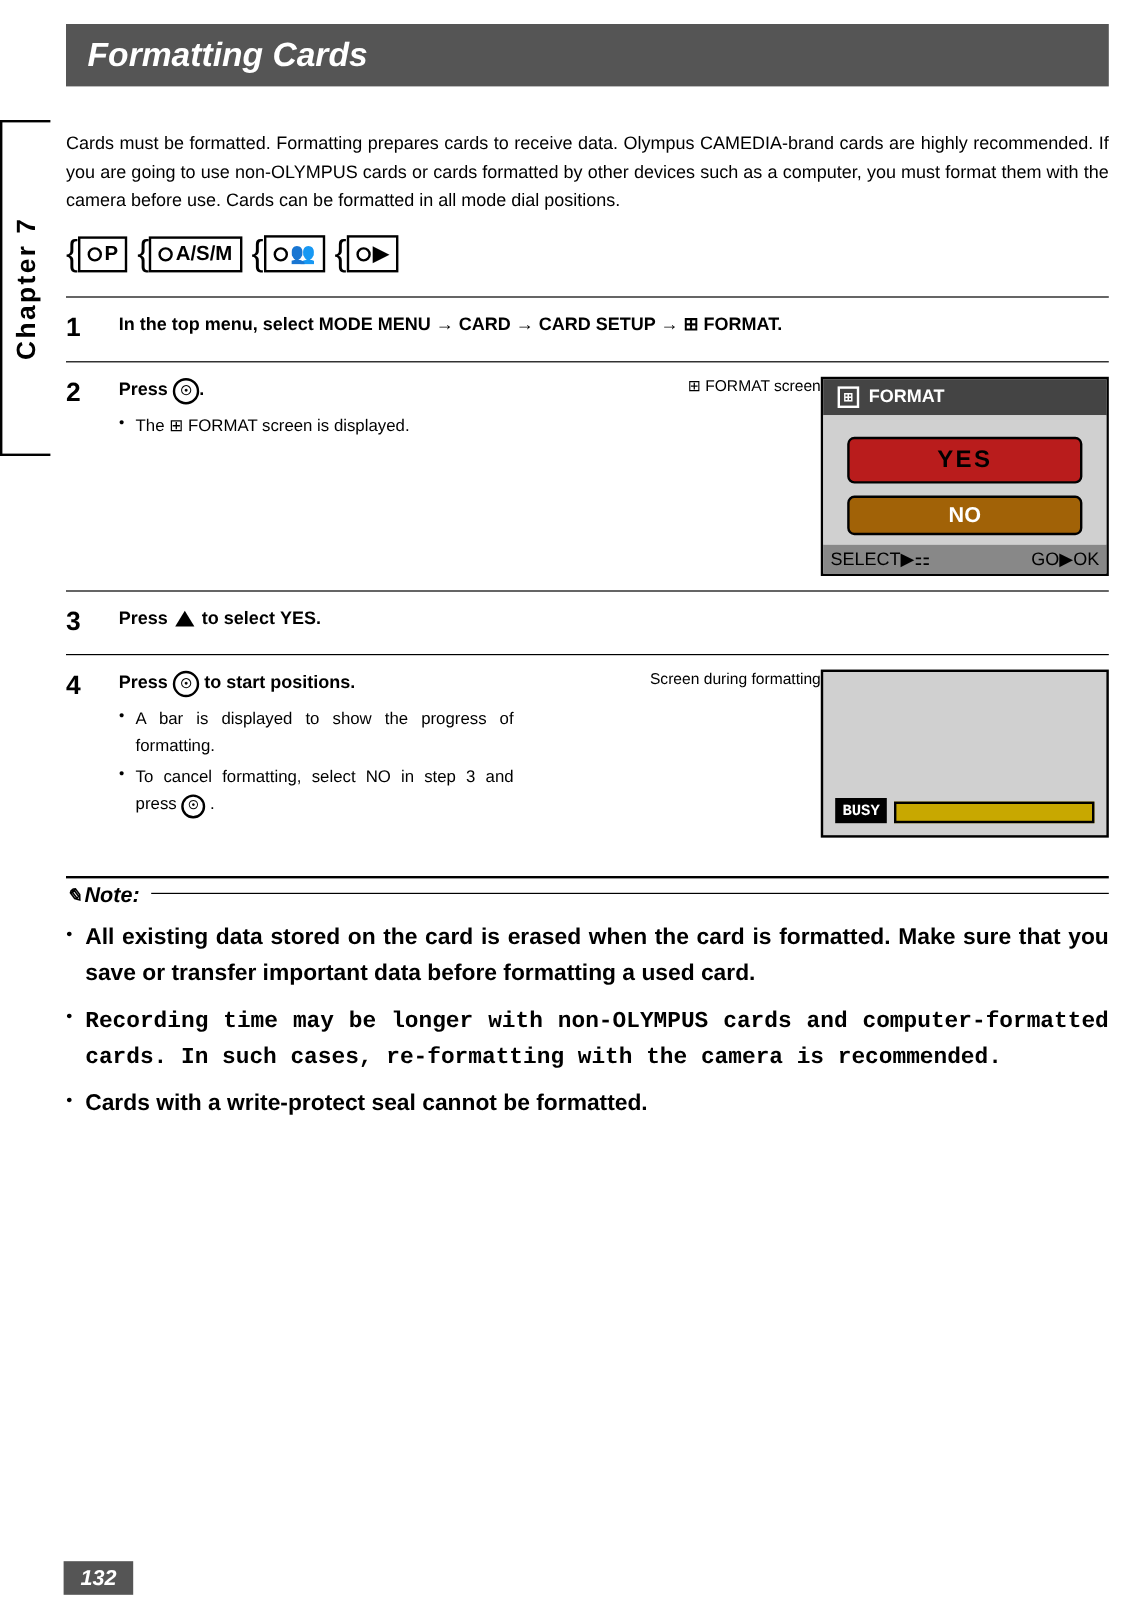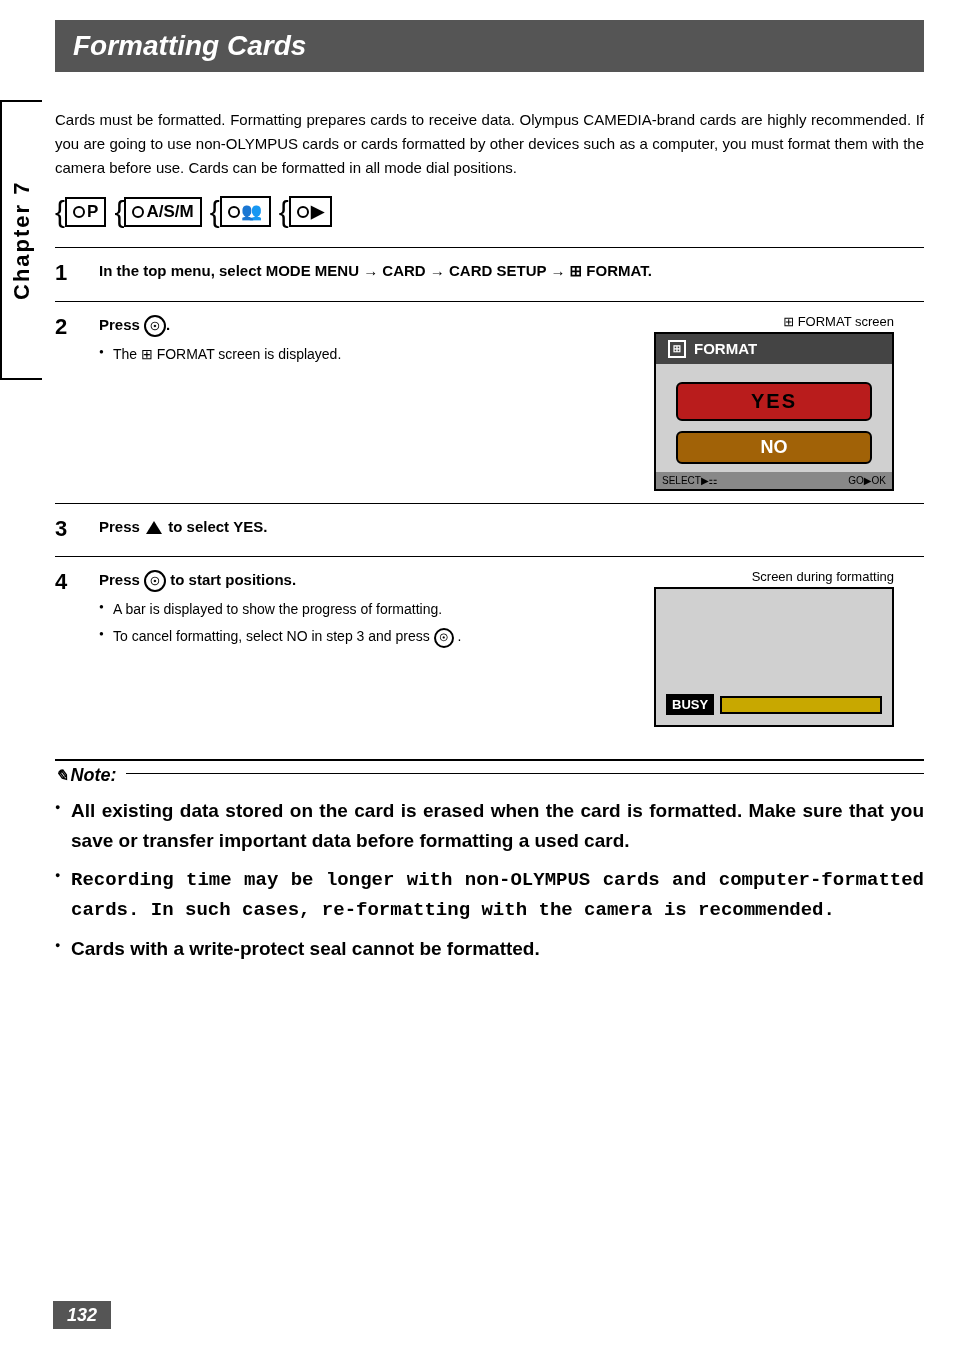--- a/index.html
+++ b/index.html
@@ -114,21 +114,21 @@
       content: "●";
       position: absolute;
       left: 0;
       font-size: 8px;
       top: 3px;
     }
 
     .step-right {
       min-width: 270px;
       display: flex;
-      flex-direction: column;
+      flex-direction: row;
       align-items: flex-start;
     }
 
     
     .format-screen {
       border: 2px solid #000;
       width: 240px;
       background: #e8e8e8;
     }
 
@@ -184,40 +184,41 @@
       text-align: center;
       padding: 4px 0;
       width: 100%;
     }
 
     .format-screen-footer {
       background: #888;
       display: flex;
       justify-content: space-between;
       padding: 3px 6px;
-      font-size: 10px;
+      font-size: 15px;
       color: #000;
     }
 
     
     .busy-screen {
       border: 2px solid #000;
       width: 240px;
       height: 140px;
       background: #d0d0d0;
       display: flex;
       flex-direction: column;
       justify-content: flex-end;
       padding: 10px;
     }
 
     .busy-bar-row {
       display: flex;
-      align-items: center;
+      align-items: flex-end;
       gap: 6px;
+      font-family: Liberation Mono, monospace;
     }
 
     .busy-label {
       background: #000;
       color: #fff;
       font-size: 13px;
       font-weight: bold;
       padding: 3px 6px;
       white-space: nowrap;
     }

